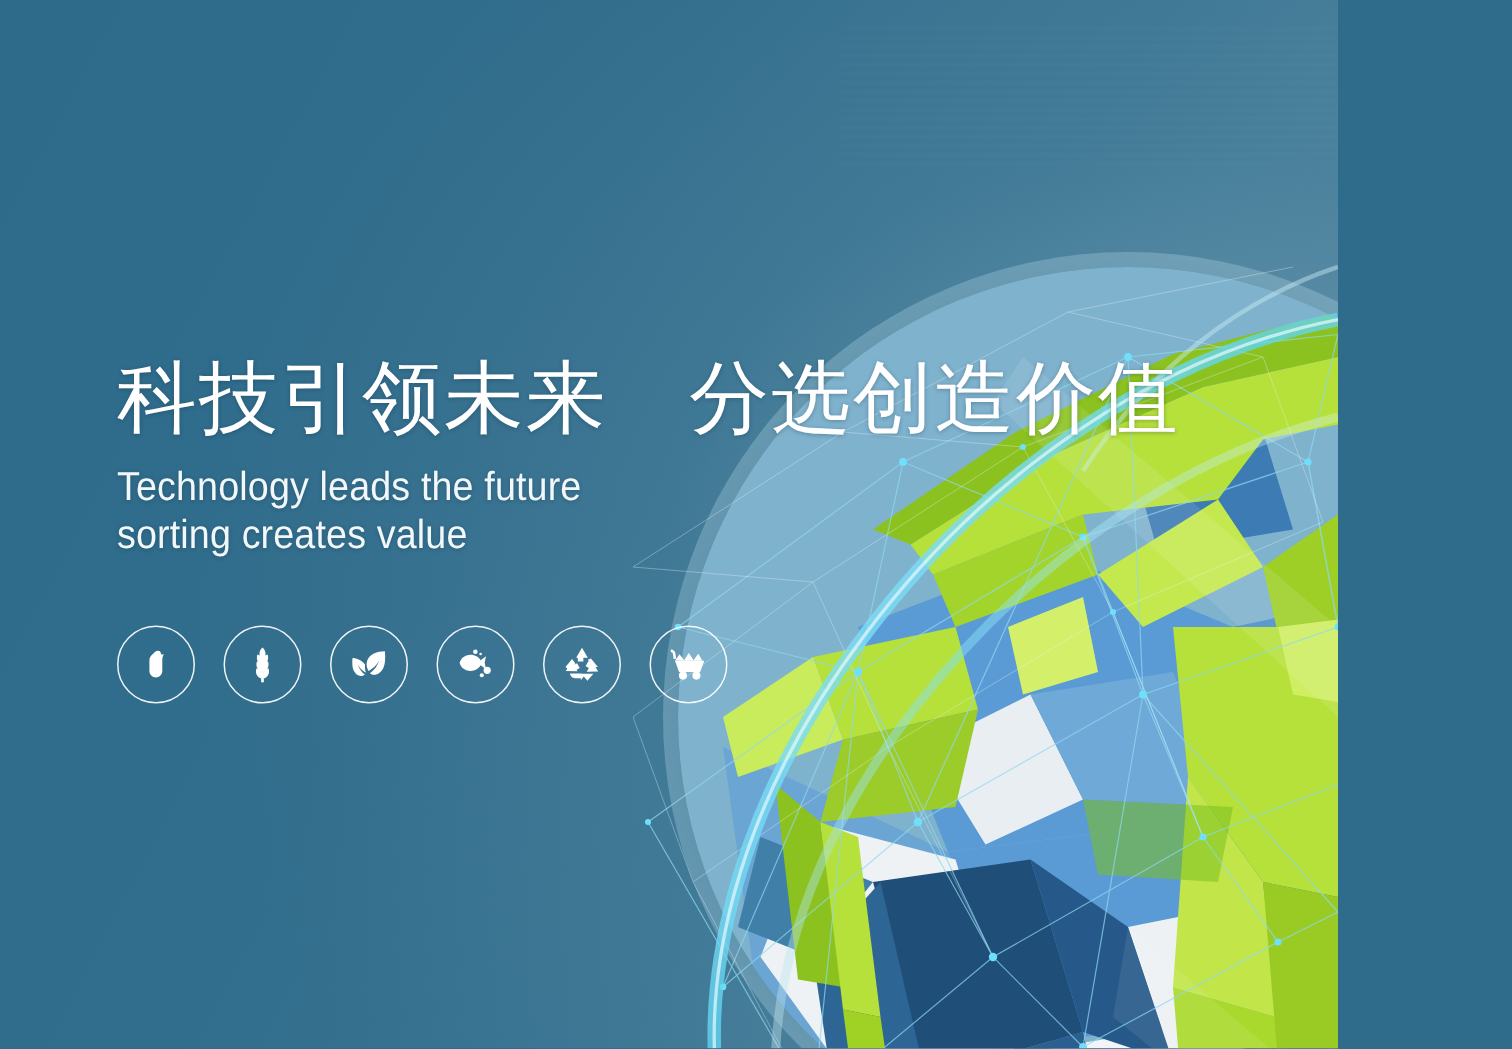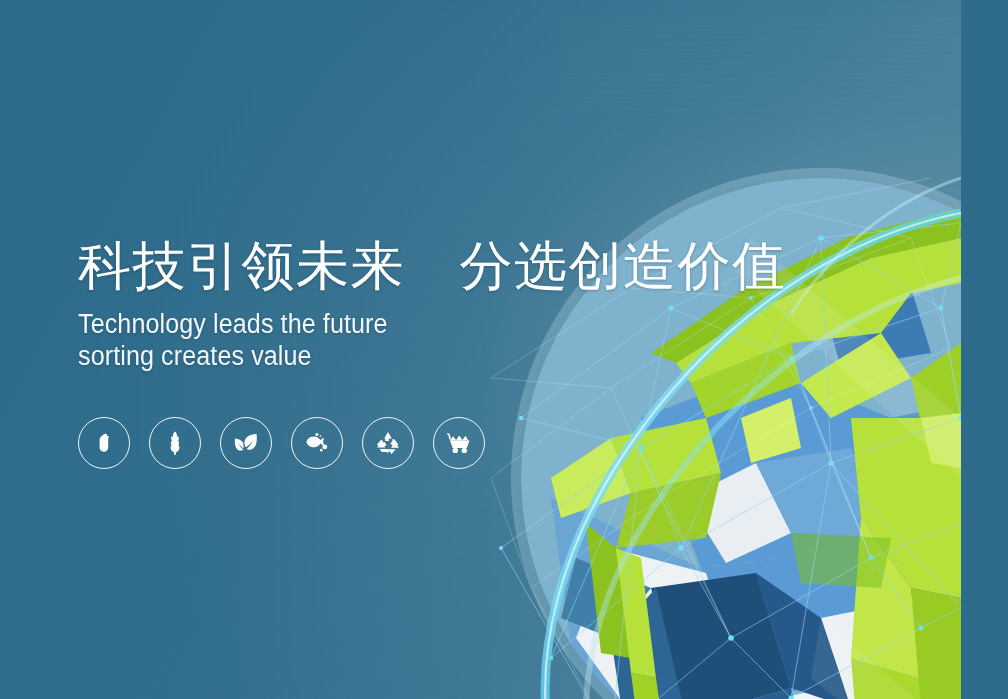--- a/index.html
+++ b/index.html
@@ -6,21 +6,21 @@
   * { margin:0; padding:0; box-sizing:border-box; }
   html, body {
     width:1008px; height:699px;
     overflow:hidden;
     background:#2f6c8b;
     font-family:"Liberation Sans", sans-serif;
   }
 
   .banner {
     position:relative;
-    width:961px; height:699px;
+    width:892px; height:699px;
     overflow:hidden;
     background:
       radial-gradient(120% 130% at 88% 55%, rgba(138,178,196,0.55) 0%, rgba(92,142,166,0.25) 32%, rgba(47,108,139,0) 62%),
       linear-gradient(118deg, #2e6a8a 0%, #316d8c 38%, #3a7593 62%, #4b819c 82%, #5d8ca4 100%);
   }
 
   
   .streaks {
     position:absolute; left:560px; top:18px;
     width:448px; height:96px;

